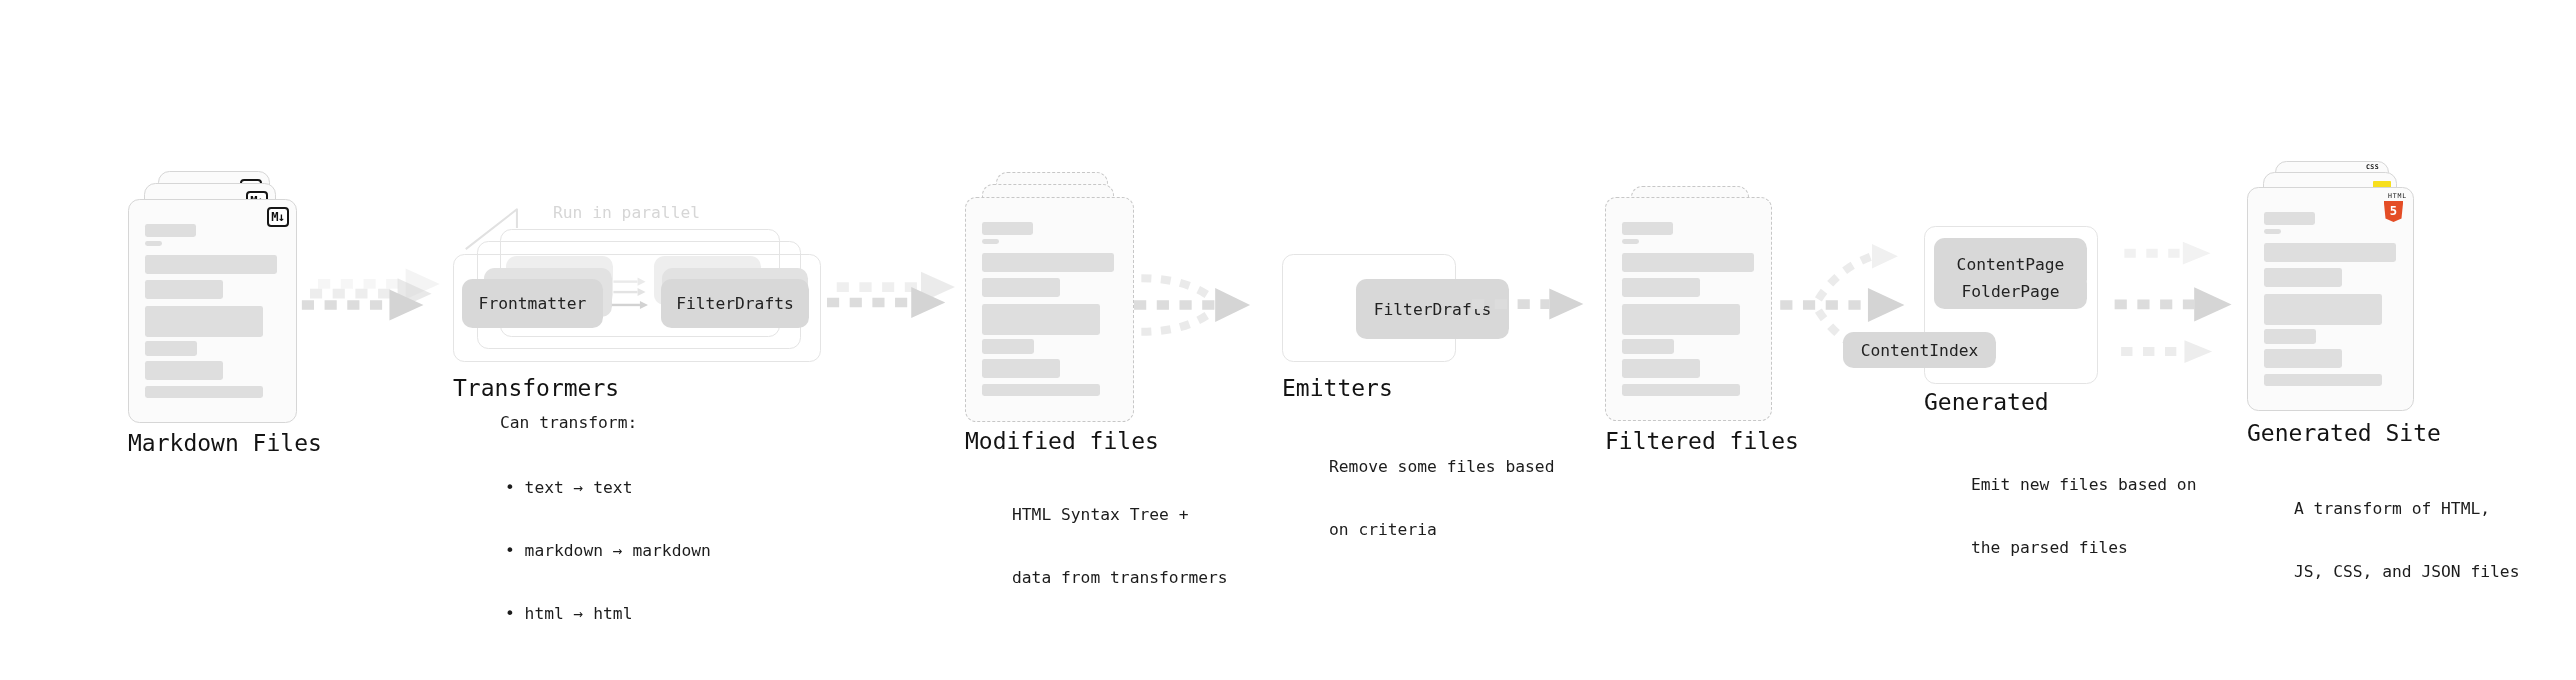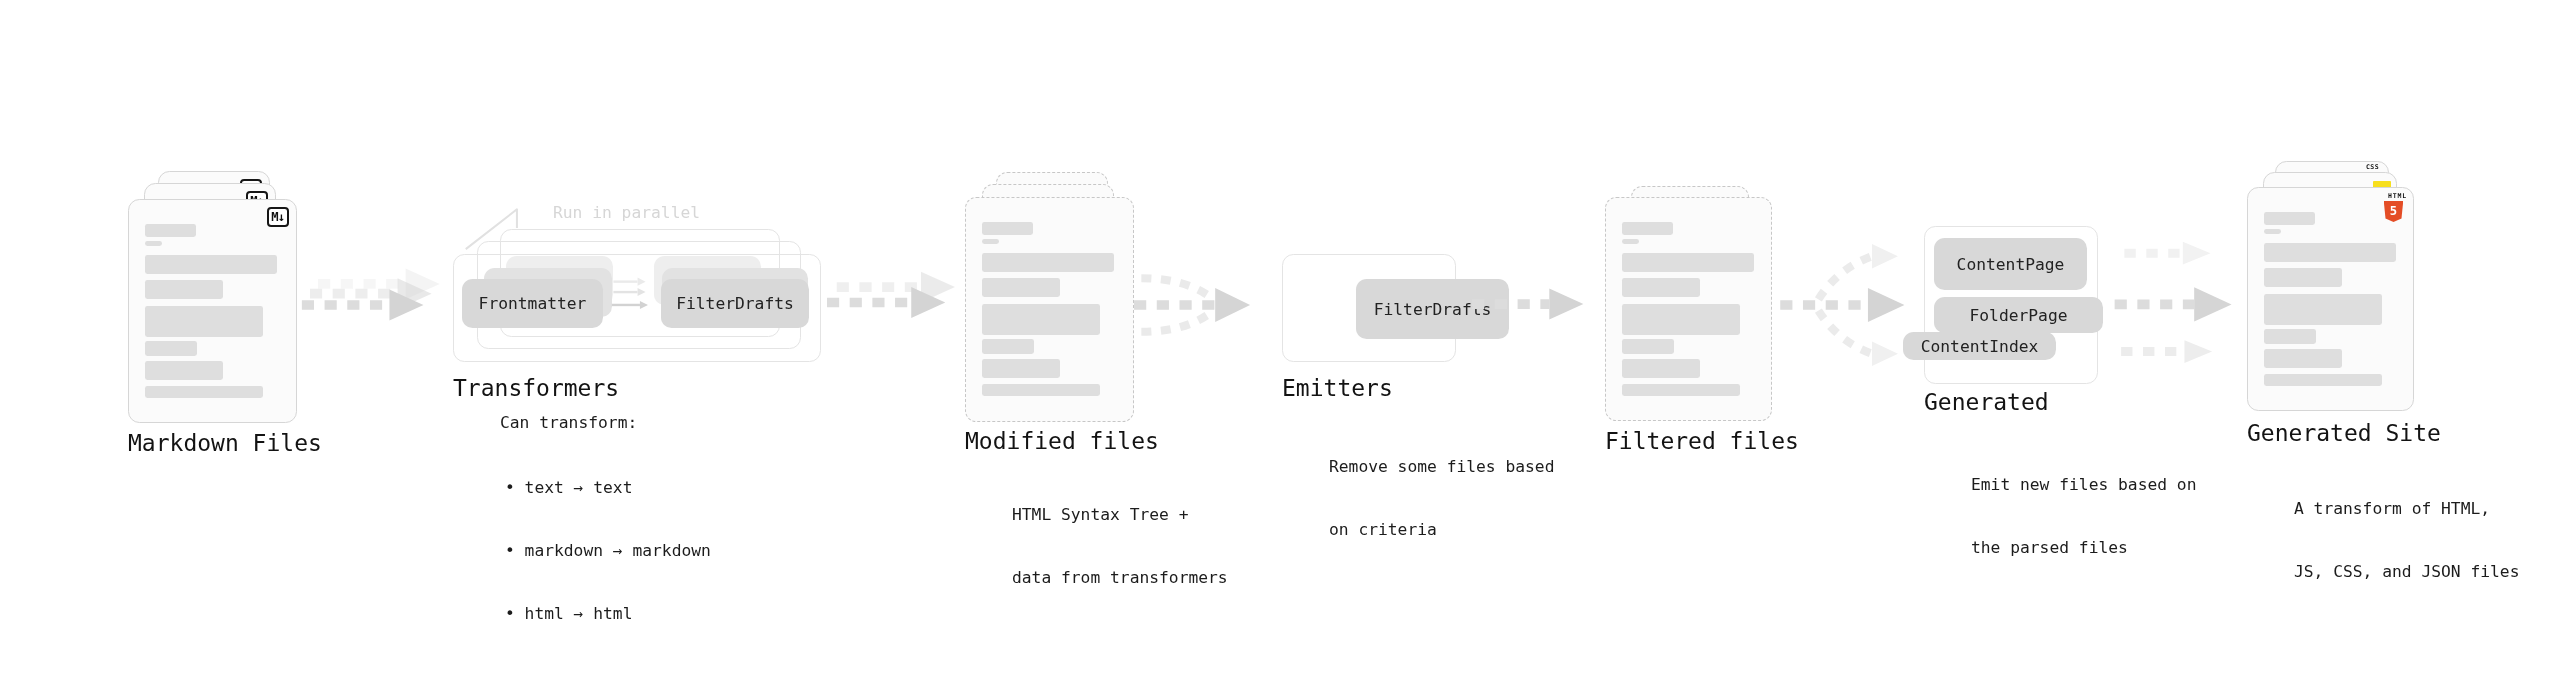--- a/index.html
+++ b/index.html
@@ -25,21 +25,21 @@
   .sub{position:absolute;font-size:16.3px;line-height:21px;color:#1c1c1c;white-space:pre;margin-left:47px;}
   .sub span{display:block;}
   .ghosttext{position:absolute;font-size:16.3px;color:#d6d6d6;white-space:pre;}
   .arrow{position:absolute;}
   
   .cssb{position:absolute;top:2.4px;right:6.5px;display:flex;flex-direction:column;align-items:center;}
   .cssb .word{font-size:6.5px;font-weight:bold;color:#111;letter-spacing:0.4px;line-height:6.5px;}
   .cssb .bluebar{width:18px;height:4.9px;border-radius:1.6px;margin-top:0.8px;}
   .jsb{position:absolute;top:8.1px;right:4.9px;width:18px;height:9.8px;border-radius:0.8px;}
   .html5{position:absolute;top:4.9px;right:9px;width:21px;display:flex;flex-direction:column;align-items:center;}
-  .html5 .word{font-size:6.5px;font-weight:bold;color:#111;letter-spacing:0.8px;line-height:7.3px;padding-left:8px;}
+  .html5 .word{font-size:6.5px;font-weight:normal;color:#111;letter-spacing:0.8px;line-height:7.3px;padding-left:8px;}
   .html5 .shield{width:19.5px;height:21px;margin-top:0.8px;clip-path:polygon(0 0,100% 0,91% 84%,50% 100%,9% 84%);
                  display:flex;align-items:center;justify-content:center;color:#fff;font-weight:bold;font-size:12.2px;}
 </style>
 </head>
 <body>
 
 <div id="canvas">
 
   <div>
     <div class="doc" style="left:158px;top:171px;width:110px;height:73px">
@@ -182,22 +182,22 @@
     <path d="M 52 92 Q 76 130 118 145" fill="none" stroke="#ebebeb" stroke-width="10" stroke-dasharray="12 12"></path>
     <line x1="5" y1="85" x2="113" y2="85" stroke="#dcdcdc" stroke-width="12" stroke-dasharray="15 13"></line>
     <polygon points="113,64 158,85 113,106" fill="#d4d4d4"></polygon>
     <polygon points="118,10 150,25 118,40" fill="#f0f0f0"></polygon>
     <polygon points="118,130 150,145 118,160" fill="#f0f0f0"></polygon>
   </svg>
 
   <div>
     <div class="obox" style="left:1924px;top:226px;width:172px;height:156px"></div>
     <div class="chip" style="left:1934px;top:238px;width:153px;height:52px">ContentPage</div>
-    <div class="chip" style="left:1934px;top:297px;width:169px;height:36px">FolderPage</div>
-    <div class="chip" style="left:1903px;top:332px;width:153px;height:28px">ContentIndex</div>
+    <div class="chip" style="left:1934px;top:273px;width:153px;height:36px">FolderPage</div>
+    <div class="chip" style="left:1843px;top:332px;width:153px;height:36px">ContentIndex</div>
     <div class="title" style="left:1924px;top:389px">Generated</div>
     <div class="sub" style="left:1924px;top:432px">
       <span>Emit new files based on</span>
       <span>the parsed files</span>
     </div>
   </div>
 
   <svg class="arrow" style="left:2113px;top:237px" width="134" height="134" viewBox="0 0 165 165">
     <line x1="14" y1="20" x2="86" y2="20" stroke="#f1f1f1" stroke-width="11" stroke-dasharray="14 13"></line>
     <polygon points="86,6 120,20 86,34" fill="#f2f2f2"></polygon>

